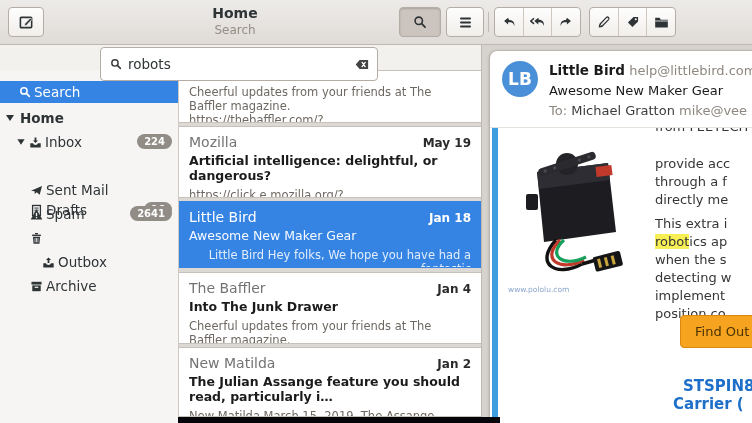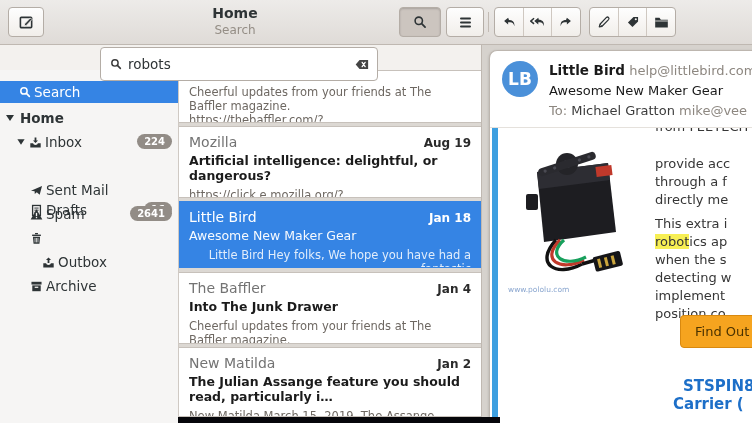--- a/index.html
+++ b/index.html
@@ -284,21 +284,21 @@
 
     <div class="msg" style="top:26px;height:53px;">
       <div class="msub" style="margin-top:-6px;">Into The Junk Drawer</div>
       <div class="mprev first">Cheerful updates from your friends at The Baffler magazine.</div>
       <div class="mprev">https://thebaffler.com/?utm_source=Baffler+Readers&amp;utm_c…</div>
     </div>
 
     <div class="msg" style="top:82px;height:72px;">
       <div class="mrow">
         <span class="msender">Mozilla</span>
-        <span class="mdate">Aug 19</span>
+        <span class="mdate">May 19</span>
       </div>
       <div class="msub">Artificial intelligence: delightful, or dangerous?</div>
       <div class="mprev first">https://click.e.mozilla.org/?</div>
 
     </div>
 
     <div class="msg sel" style="top:157px;height:67px;">
       <div class="mrow">
         <span class="msender">Little Bird</span>
         <span class="mdate">Jan 18</span>

